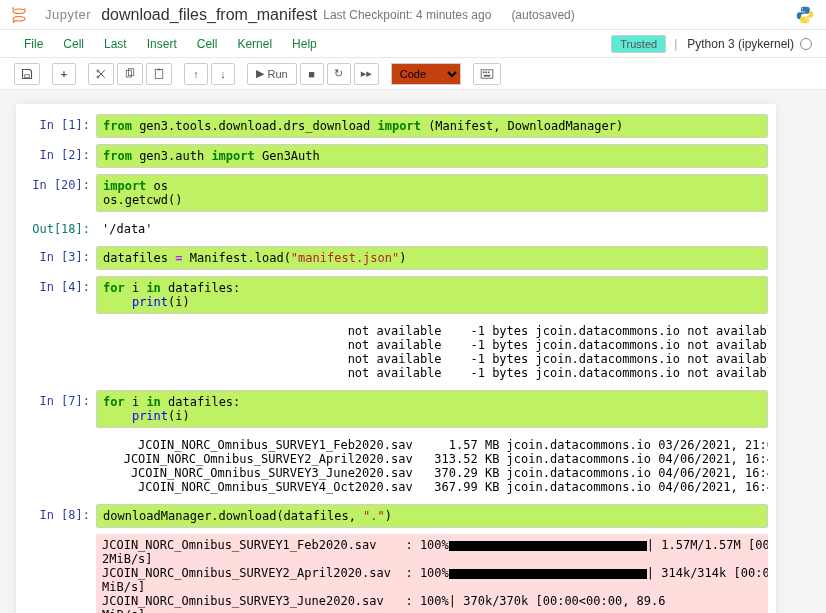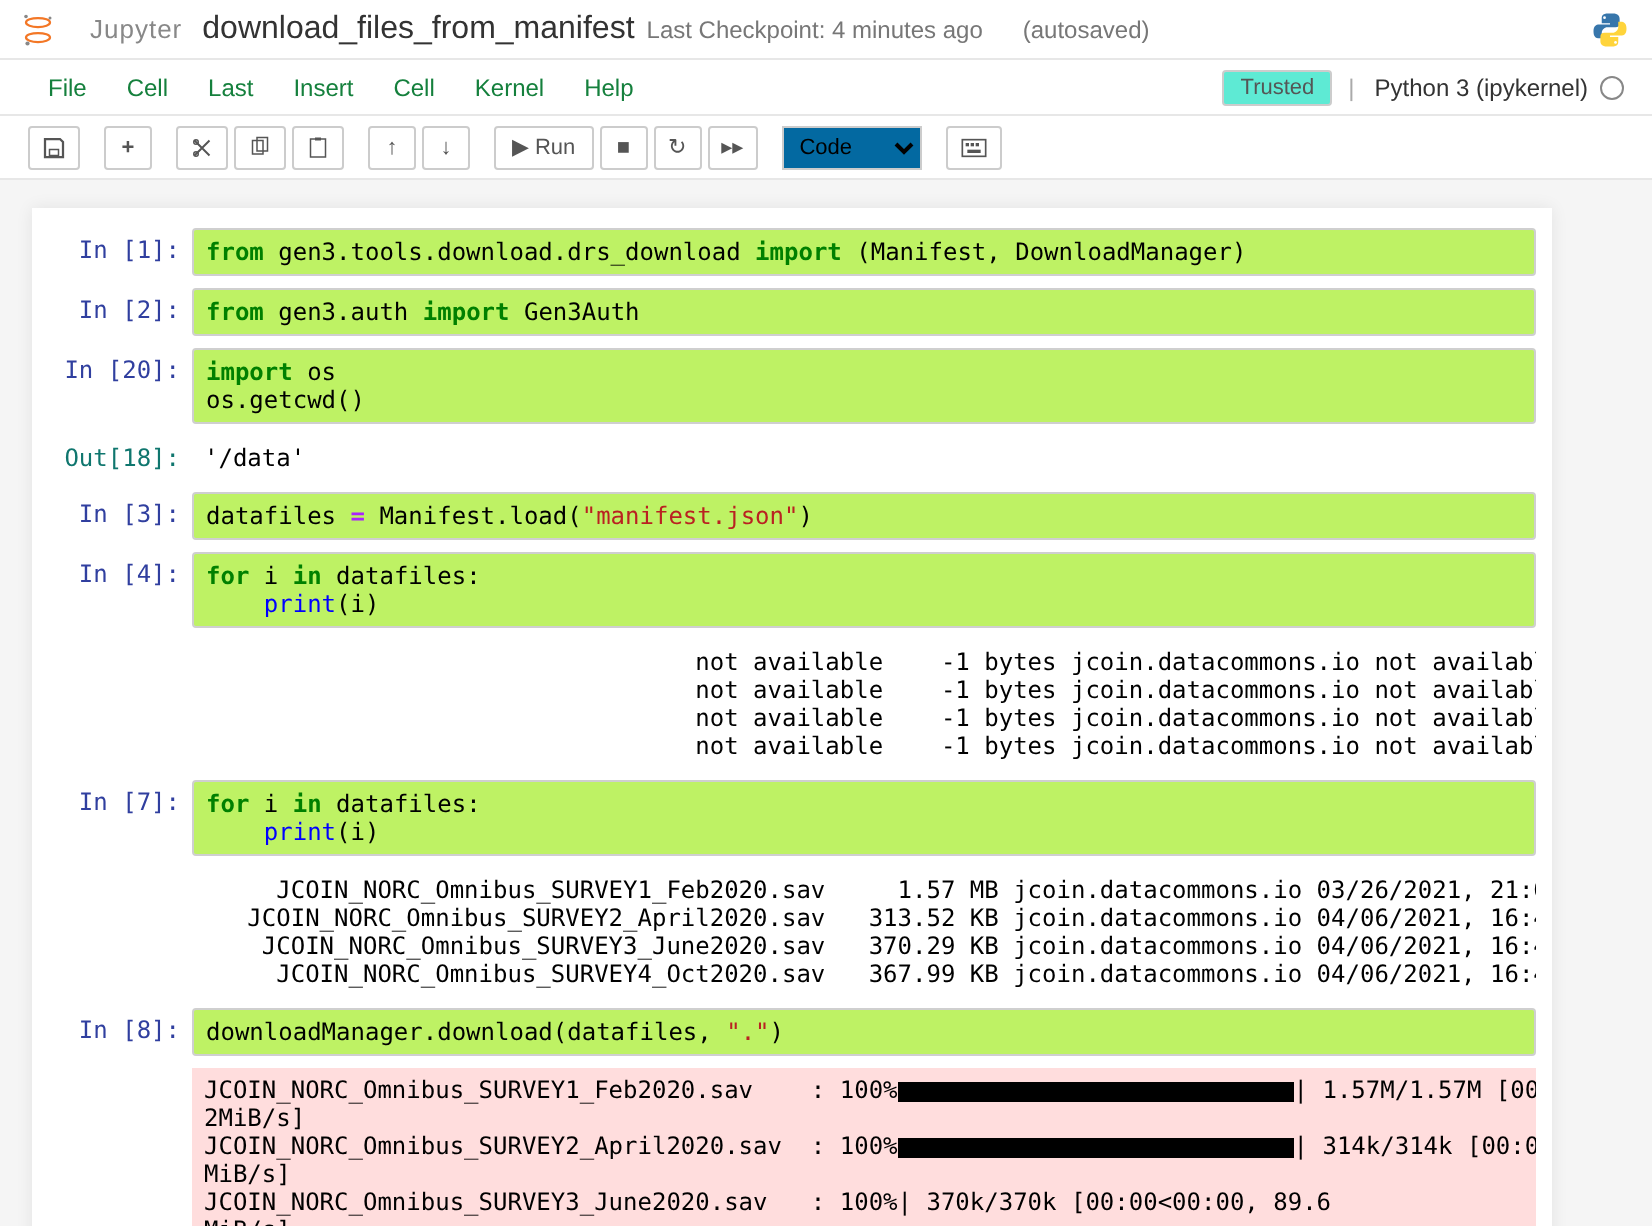--- a/index.html
+++ b/index.html
@@ -109,21 +109,21 @@
     text-align: center;
     display: flex;
     align-items: center;
     justify-content: center;
     height: 22px;
   }
   .tb-select {
     border: 1px solid #ccc;
     font-size: 11px;
     padding: 2px 4px;
-    background: #0369a1;
+    background: #c2410c;
     width: 70px;
     height: 22px;
   }
   .tb-gap { width: 6px; }
   .notebook-container {
     background: #fff;
     margin: 14px auto 0 16px;
     width: 760px;
     box-shadow: 0 0 8px rgba(0,0,0,0.08);
     padding: 8px 0;

